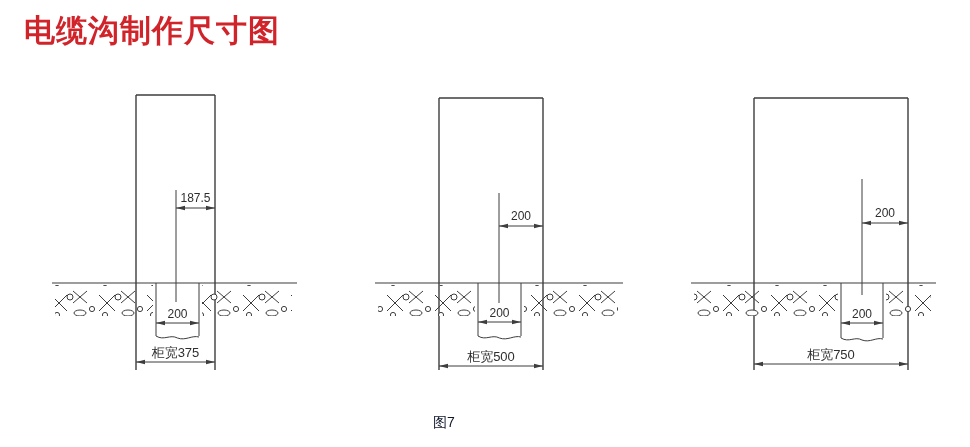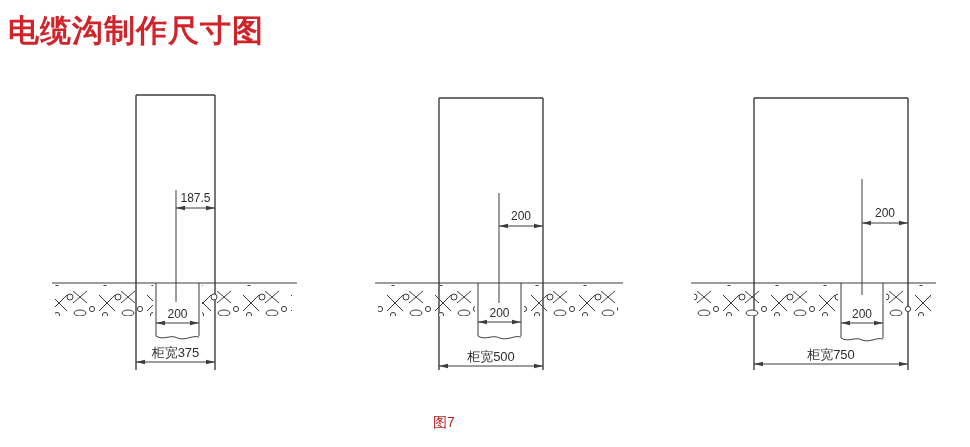--- a/index.html
+++ b/index.html
@@ -1,21 +1,21 @@
 <!DOCTYPE html>
 <html><head>
 <meta charset="utf-8">
 <style>
   html,body{margin:0;padding:0;background:#ffffff;}
   body{width:970px;height:447px;position:relative;overflow:hidden;
        font-family:"Liberation Sans","DejaVu Sans",sans-serif;}
-  .page-title{position:absolute;left:8px;top:10px;font-size:31px;font-weight:bold;
+  .page-title{position:absolute;left:24px;top:10px;font-size:31px;font-weight:bold;
               letter-spacing:1px;white-space:nowrap;}
   .figure-caption{position:absolute;left:0;top:414px;width:888px;text-align:center;
-                  font-size:14px;color:#b91c1c;}
+                  font-size:14px;color:#0f172a;}
   svg text{font-family:"Liberation Sans","DejaVu Sans",sans-serif;}
 </style>
 </head>
 <body>
 
 
 
 <div class="page-title" style="color: rgb(208, 36, 42);">电缆沟制作尺寸图</div>
 
 <svg id="drawing" width="970" height="447" viewBox="0 0 970 447">

